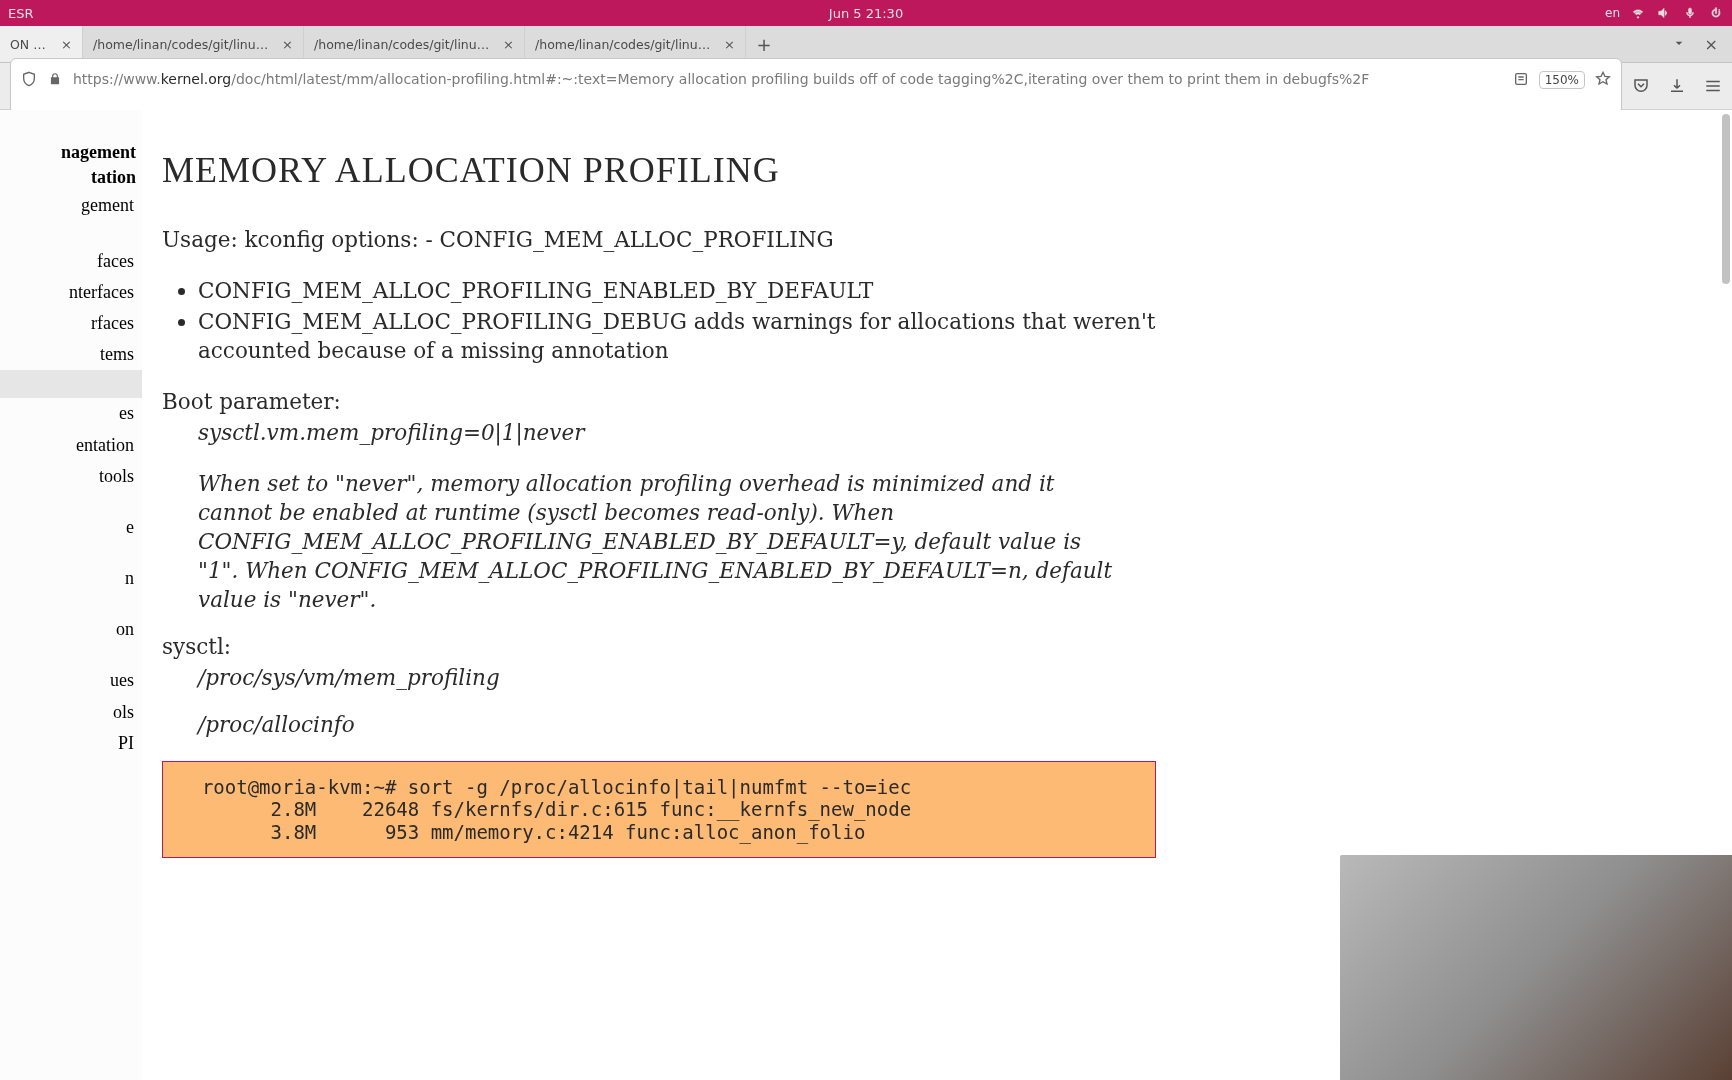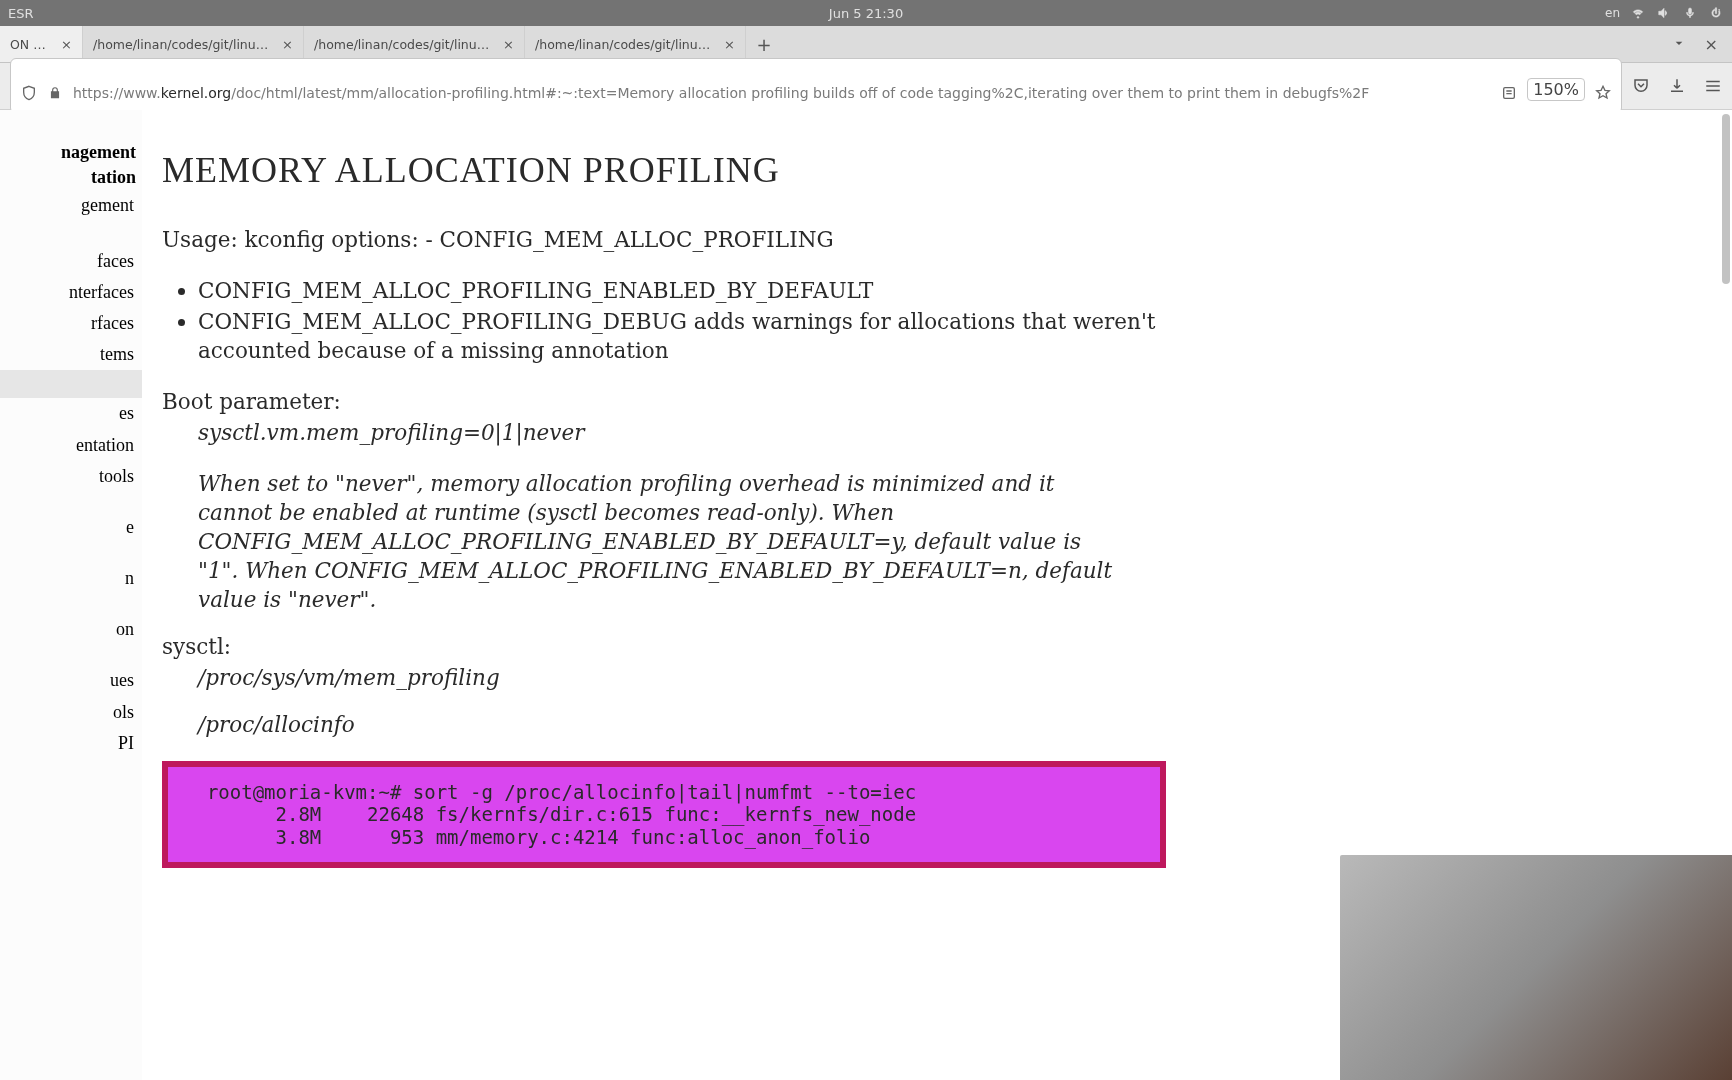--- a/index.html
+++ b/index.html
@@ -8,21 +8,21 @@
     width: 1732px;
     height: 1080px;
     font-family: "DejaVu Sans", "Cantarell", sans-serif;
     overflow: hidden;
     background: #fff;
   }
 
   
   .topbar {
     height: 26px;
-    background: #737373;
+    background: #be185d;
     color: #e0e0e0;
     display: flex;
     align-items: center;
     font-size: 13px;
     padding: 0 8px;
     position: relative;
   }
   .topbar .tb-left { flex: 0 0 auto; }
   .topbar .tb-center {
     position: absolute;
@@ -115,42 +115,42 @@
     gap: 10px;
     border-bottom: 1px solid #d0d0d0;
   }
   .urlbar {
     flex: 1;
     background: #fff;
     border: 1px solid #c7c7c7;
     border-radius: 6px;
     height: 30px;
     display: flex;
-    align-items: flex-end;
+    align-items: flex-start;
     padding: 12px 10px;
     gap: 10px;
     font-size: 14px;
     color: #666;
     overflow: hidden;
   }
   .urlbar .shield, .urlbar .lock {
     width: 16px; height: 16px;
     display: inline-flex;
     align-items: center; justify-content: center;
   }
   .urlbar .url-text {
     flex: 1;
     white-space: nowrap;
     overflow: hidden;
     text-overflow: ellipsis;
     color: #7a7a7a;
   }
   .urlbar .url-text .domain { color: #2a2a2a; }
   .urlbar .zoom {
-    font-size: 16px;
+    font-size: 12px;
     color: #444;
     border: 1px solid #c7c7c7;
     border-radius: 4px;
     padding: 1px 5px;
   }
   .urlbar .reader, .urlbar .star {
     width: 16px; height: 16px; display: inline-flex; align-items: center; justify-content: center;
   }
   .url-actions {
     display: flex;
@@ -215,22 +215,22 @@
     padding-left: 36px;
     max-width: 960px;
   }
   .main ul.kconfig li { margin-bottom: 2px; }
   .main dl { margin: 0 0 22px 0; }
   .main dt { margin: 0 0 0 0; }
   .main dd { margin: 2px 0 18px 36px; max-width: 920px; font-style: italic; }
   .main dd p:last-child { margin-bottom: 0; }
 
   .codeblock {
-    background: #d946ef;
-    border: 6px solid #be185d;
+    background: #fdba74;
+    border: 1px solid #be185d;
     font-family: "DejaVu Sans Mono", Menlo, monospace;
     font-size: 19px;
     padding: 14px 16px;
     white-space: pre;
     overflow: hidden;
     max-width: 960px;
     line-height: 1.18;
   }
 
   

